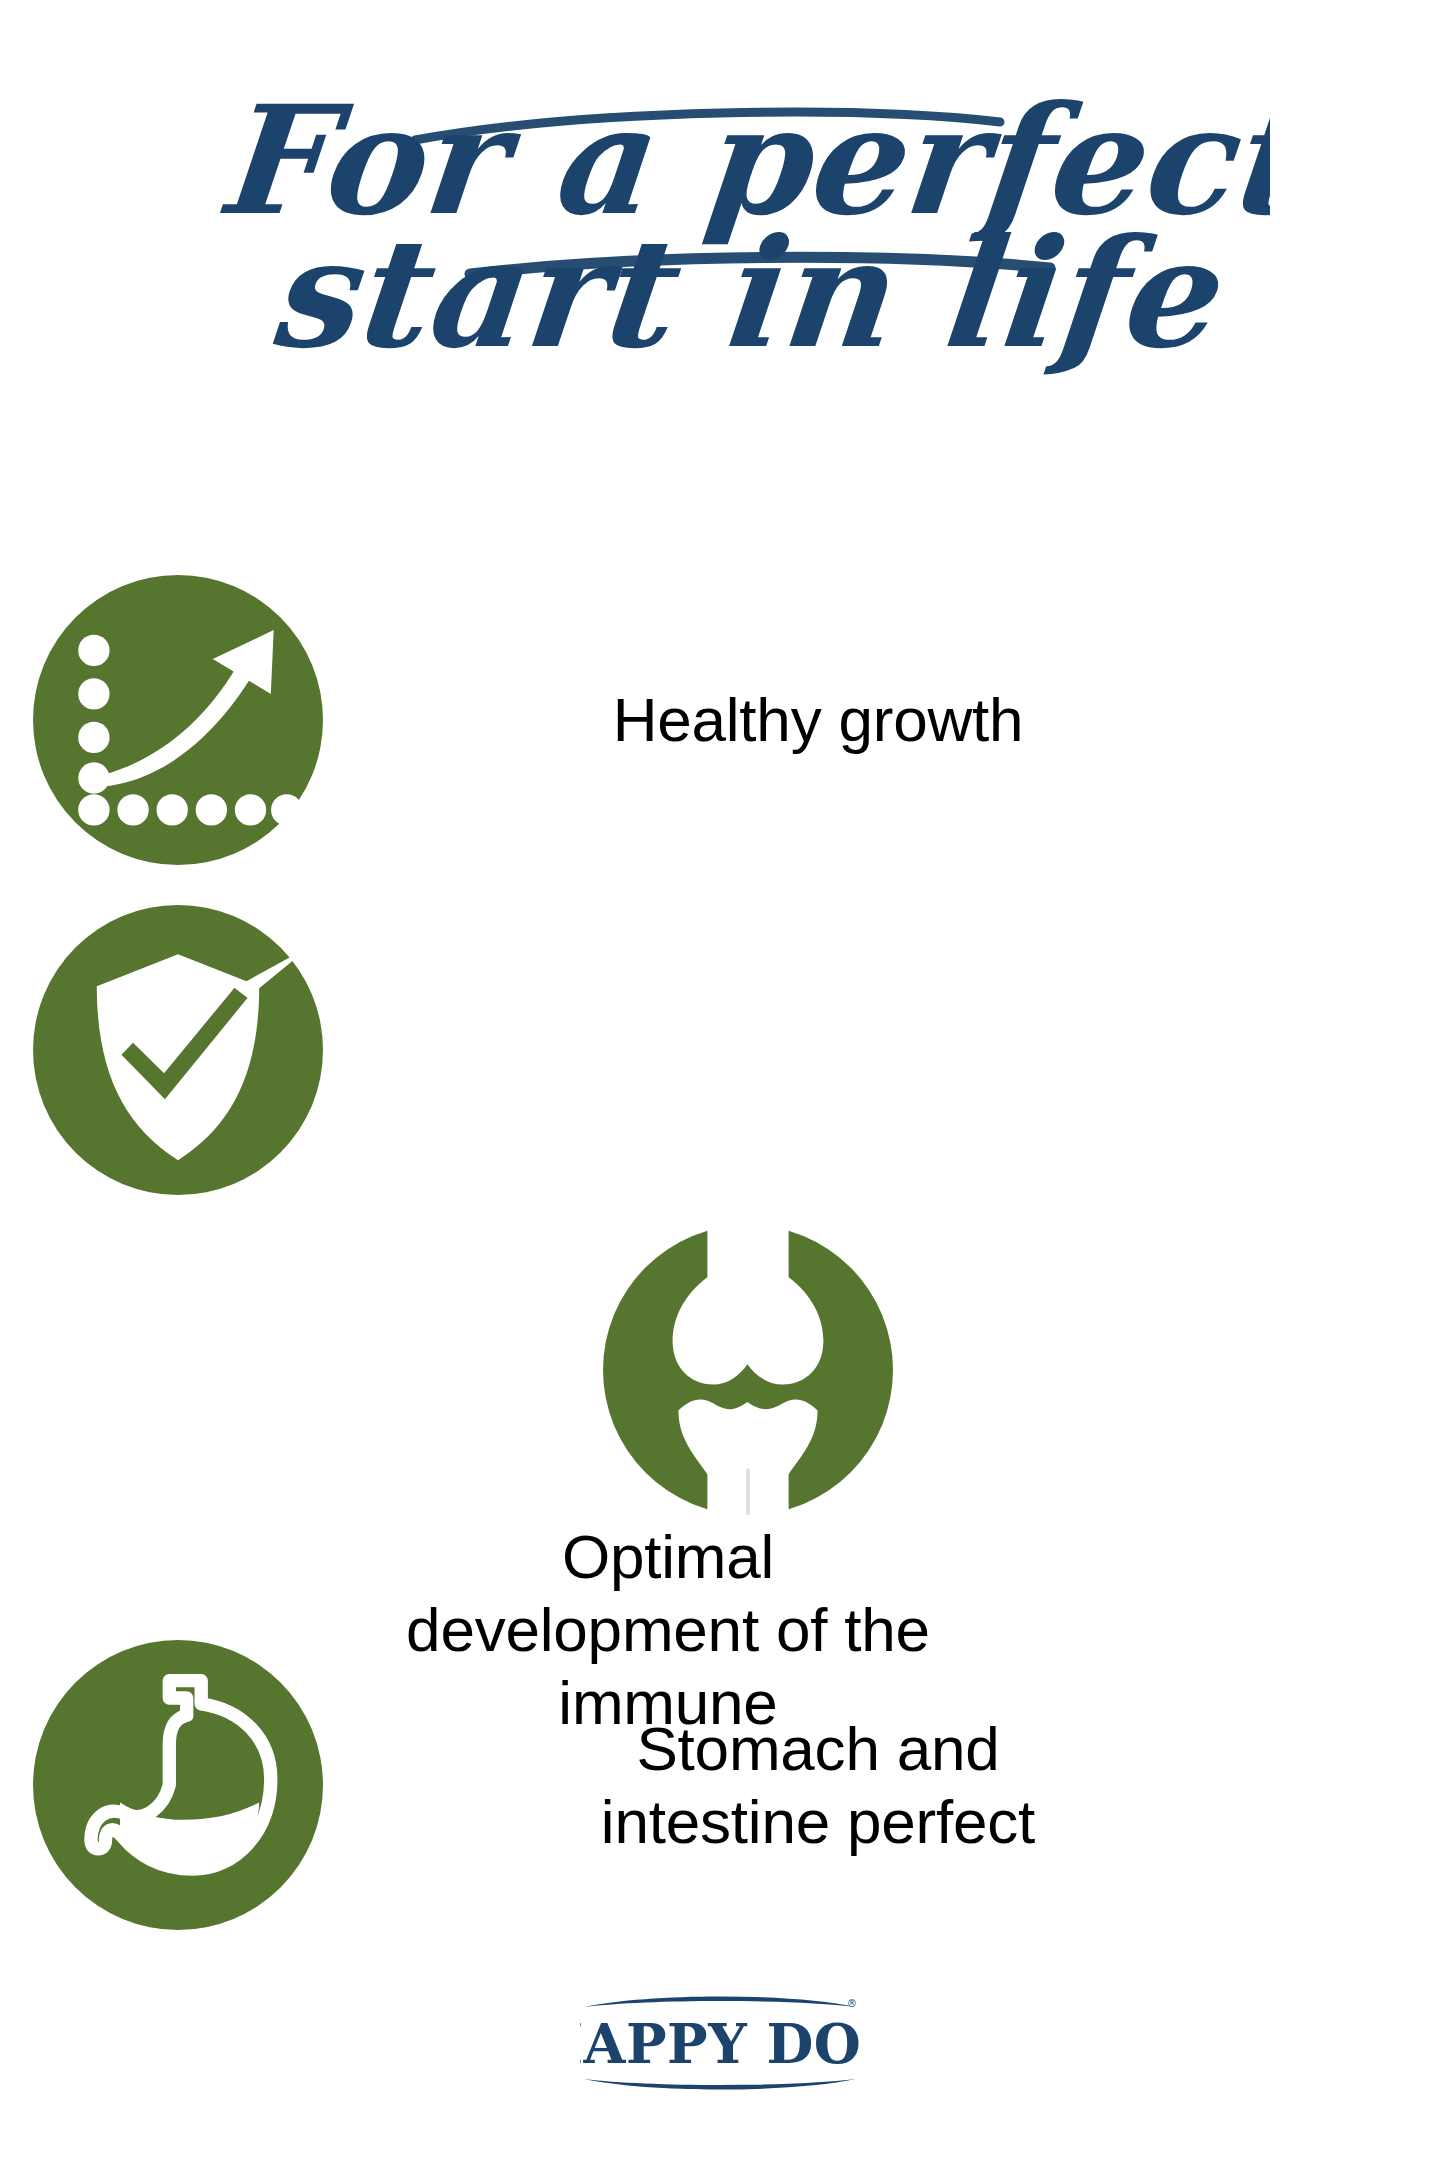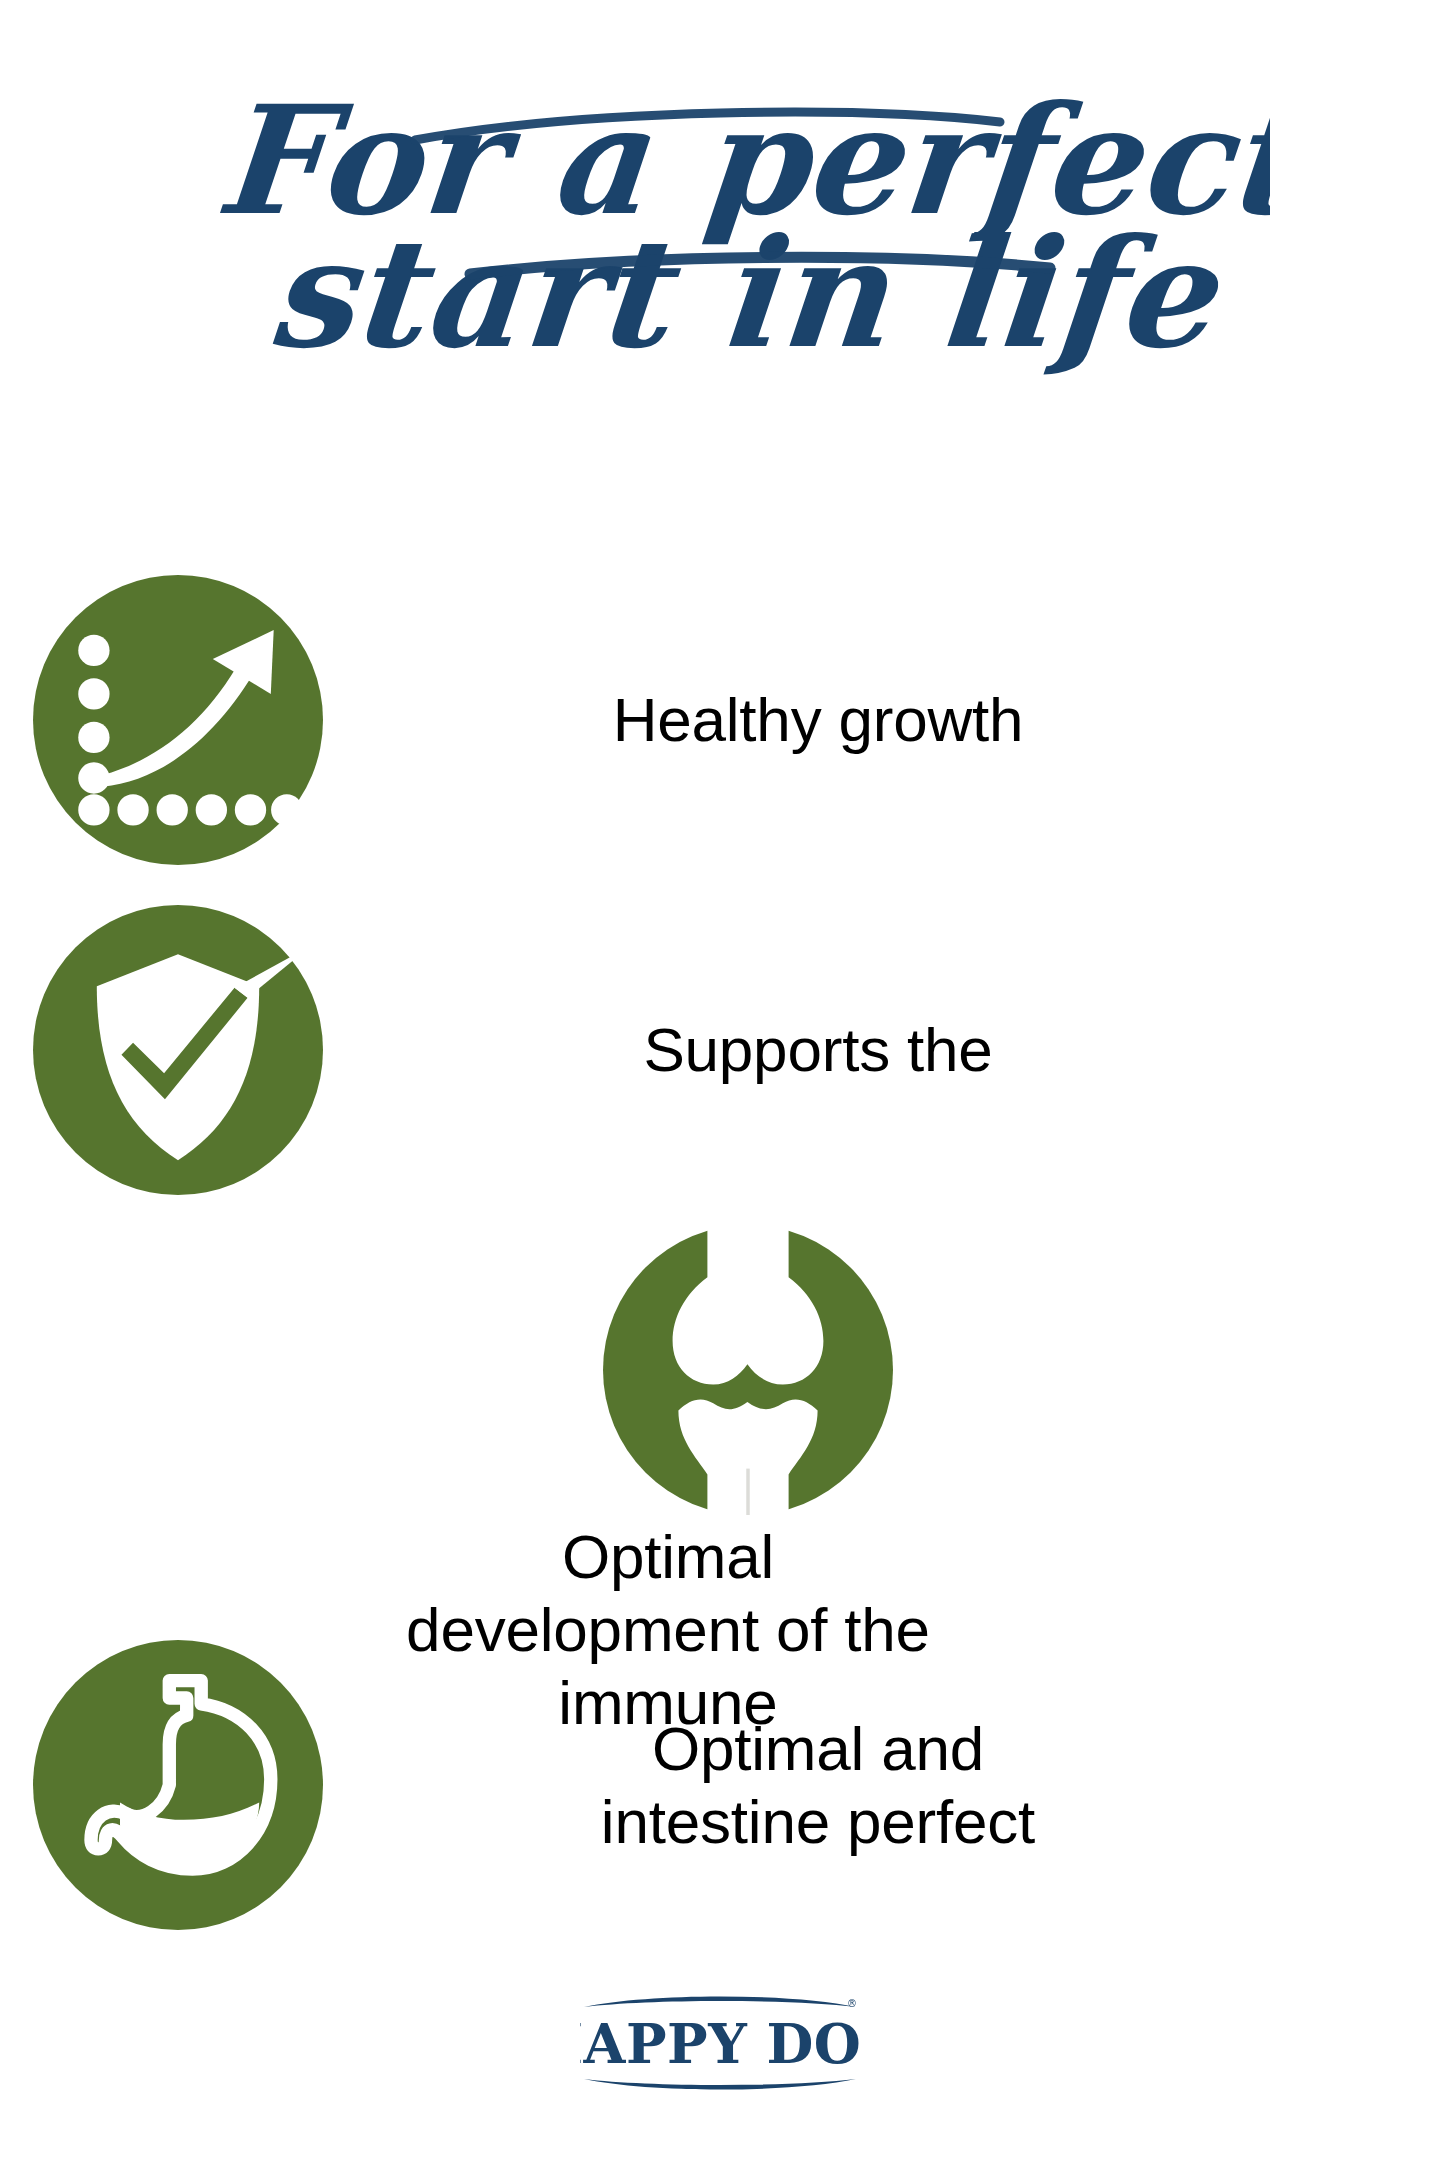--- a/index.html
+++ b/index.html
@@ -143,21 +143,20 @@
 
           <path d="M50 17 L 22 28 C 22 57, 31 76, 50 88 C 69 76, 78 57, 78 28 Z" fill="#ffffff"></path>
 
           <path d="M34.5 47.5 L 30.5 51.6 L 45.5 67 L 74 32 L 69.5 28.5 L 45.2 58 Z" fill="#56752e"></path>
 
           <path d="M69.5 28.5 L 96 14 L 74 32 Z" fill="#ffffff"></path>
         </svg>
       </div>
     </div>
     <div class="benefit-text">
-      <div>Supports the</div>
     </div>
   </div>
 
   <div class="benefit-row row-skeletal">
     <div class="icon-wrap">
       <div class="icon-disc">
         <svg width="290" height="290" viewBox="0 0 100 100" aria-hidden="true">
           <circle cx="50" cy="50" r="50" fill="#56752e"></circle>
 
           <path d="M36 -4 L 36 18 C 28 24, 24 32, 24 40 C 24 49, 30 55, 38 55
@@ -198,21 +197,21 @@
                    C 21 72, 20 71, 20 69
                    C 20 61, 26 57, 32 60
                    C 38 63, 45 58, 47 50
                    L 47 36
                    C 47 30, 49 27, 53 26
                    L 53 20 L 47 20 Z" fill="none" stroke="#ffffff" stroke-width="4.6" stroke-linejoin="round" stroke-linecap="round"></path>
         </svg>
       </div>
     </div>
     <div class="benefit-text">
-      <div>Optimal and</div>
+      <div>Stomach and</div>
       <div>intestine perfect</div>
     </div>
   </div>
 
 </div>
 
 <div class="logo">
   <svg width="280" height="110" viewBox="0 0 280 110" aria-hidden="true">
 
     <path d="M4 22 C 70 8, 210 8, 276 22 C 210 14, 70 14, 4 22 Z" fill="#1b436b"></path>

